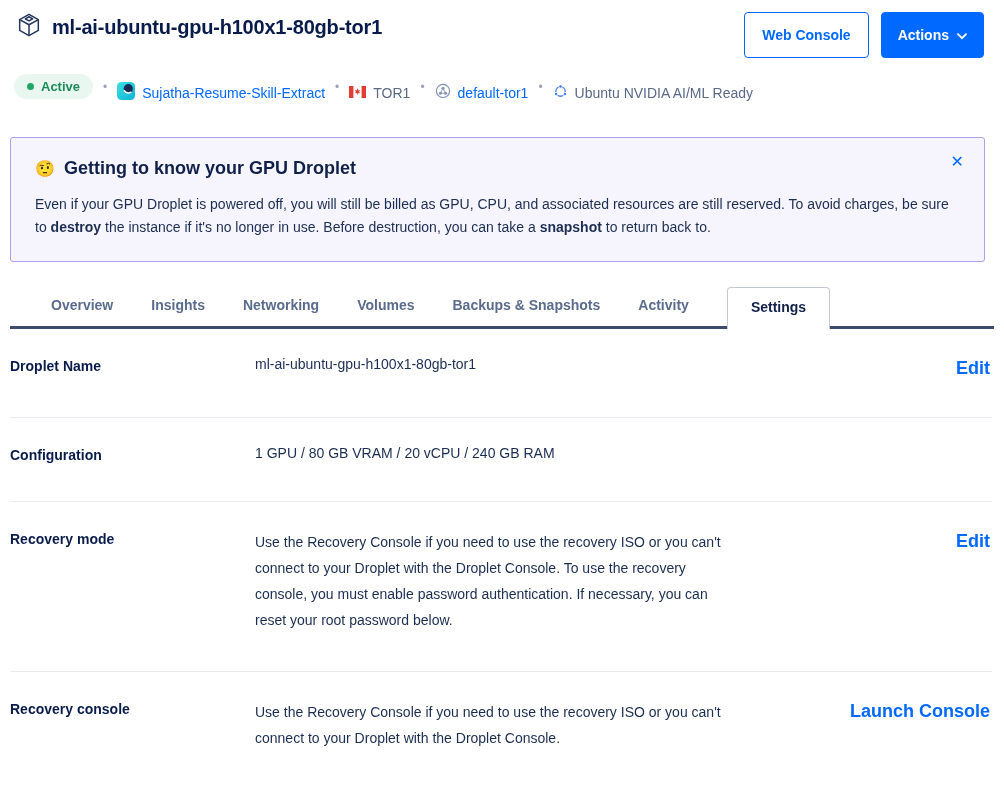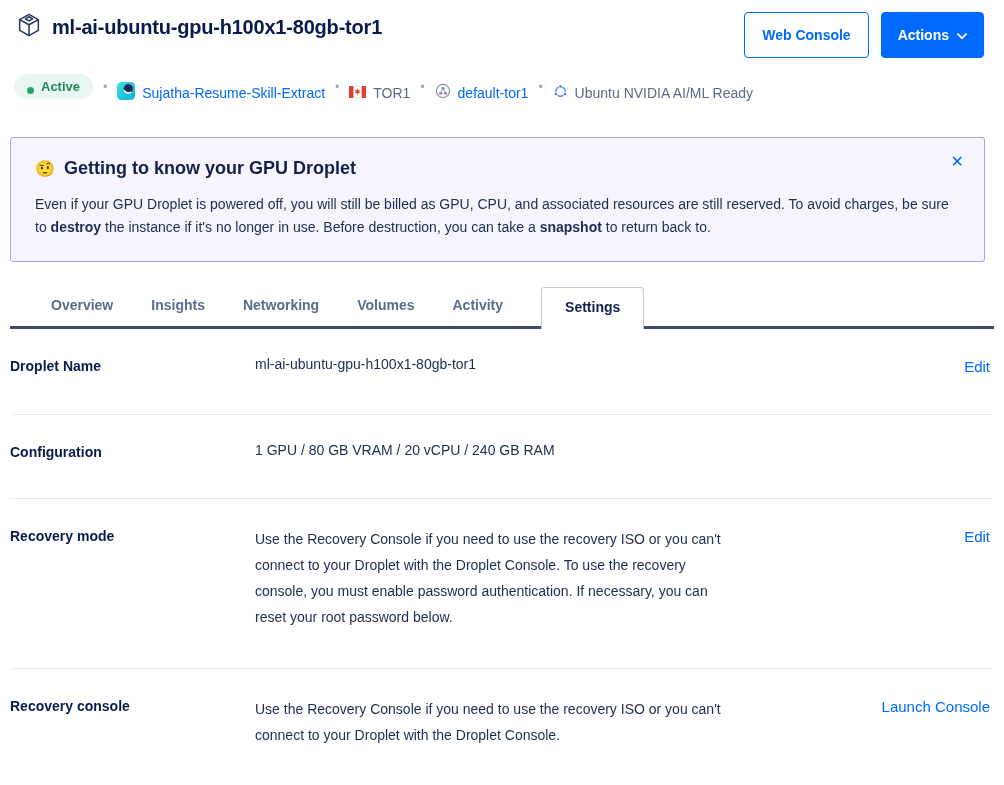--- a/index.html
+++ b/index.html
@@ -16,21 +16,21 @@
   .header { padding: 12px 16px 0 16px; display: flex; justify-content: space-between; align-items: flex-start; }
   .title-wrap { display: flex; align-items: center; gap: 10px; }
   .page-title { font-size: 20px; font-weight: bold; color: #081b4b; letter-spacing: -0.2px; }
   .header-buttons { display: flex; gap: 12px; padding-right: 4px; }
   .btn { font-family: "Liberation Sans", sans-serif; font-size: 14px; font-weight: bold; border-radius: 4px; cursor: pointer; height: 46px; display: inline-flex; align-items: center; gap: 8px; }
   .btn-outline { background: #fff; color: #0069ff; border: 1px solid #0069ff; padding: 0 17px; }
   .btn-primary { background: #0069ff; color: #fff; border: 1px solid #0069ff; padding: 0 16px; }
 
   
   .status-row { display: flex; align-items: center; gap: 10px; padding: 12px 14px 0 14px; font-size: 14px; }
-  .pill { display: inline-flex; align-items: flex-end; gap: 7px; background: #eaf7f1; border-radius: 14px; padding: 5px 13px; }
+  .pill { display: inline-flex; align-items: center; gap: 7px; background: #eaf7f1; border-radius: 14px; padding: 5px 13px; }
   .pill .dot { width: 7px; height: 7px; border-radius: 50%; background: #23a568; }
   .pill .pill-label { color: #1d8a58; font-weight: bold; font-size: 13px; }
   .sep { color: #9aa5b8; font-size: 12px; }
   .crumb { display: inline-flex; align-items: center; gap: 7px; margin-top: 12px; }
   .crumb a { color: #0069ff; text-decoration: none; }
   .crumb .muted { color: #5b6987; }
 
   
   .banner {
     margin: 34px 19px 0 10px;
@@ -66,21 +66,21 @@
   .srow {
     display: grid;
     grid-template-columns: 245px 1fr 170px;
     padding: 27px 0 38px 0;
     border-bottom: 1px solid #e7eaef;
   }
   .srow:last-child { border-bottom: none; }
   .srow-label { font-size: 14px; font-weight: bold; color: #081b4b; padding-top: 2px; }
   .srow-content { font-size: 14px; color: #1b2d50; max-width: 482px; }
   .srow-action { text-align: right; padding-top: 2px; padding-right: 2px; }
-  .link { color: #0069ff; font-weight: normal; font-size: 15px; text-decoration: none; cursor: pointer; }
+  .link { color: #0069ff; font-weight: bold; font-size: 18px; text-decoration: none; cursor: pointer; }
   .desc { line-height: 26px; }
   .config-line2 { margin-top: 17px; }
   .dotted { border-bottom: 1px dotted #5b6987; padding-bottom: 2px; cursor: help; }
 </style>
 </head>
 <body>
 
 <div class="page">
 
   <div class="header">
@@ -176,20 +176,21 @@
     </div>
     <span class="banner-close">✕</span>
     <p class="banner-body"><span>Even if your GPU Droplet is powered off, you will still be billed as GPU, CPU, and associated resources are still reserved. To avoid charges, be sure to </span><strong>destroy</strong><span> the instance if it's no longer in use. Before destruction, you can take a </span><strong>snapshot</strong><span> to return back to.</span></p>
   </div>
 
   <nav class="tabs">
     <div class="tab">Overview</div>
     <div class="tab">Insights</div>
     <div class="tab">Networking</div>
     <div class="tab">Volumes</div>
+    <div class="tab">Backups &amp; Snapshots</div>
     <div class="tab">Activity</div>
     <div class="tab active">Settings</div>
   </nav>
 
   <main class="settings">
 
     <section class="srow">
       <div class="srow-label">Droplet Name</div>
       <div class="srow-content">ml-ai-ubuntu-gpu-h100x1-80gb-tor1</div>
       <div class="srow-action"><a class="link">Edit</a></div>

